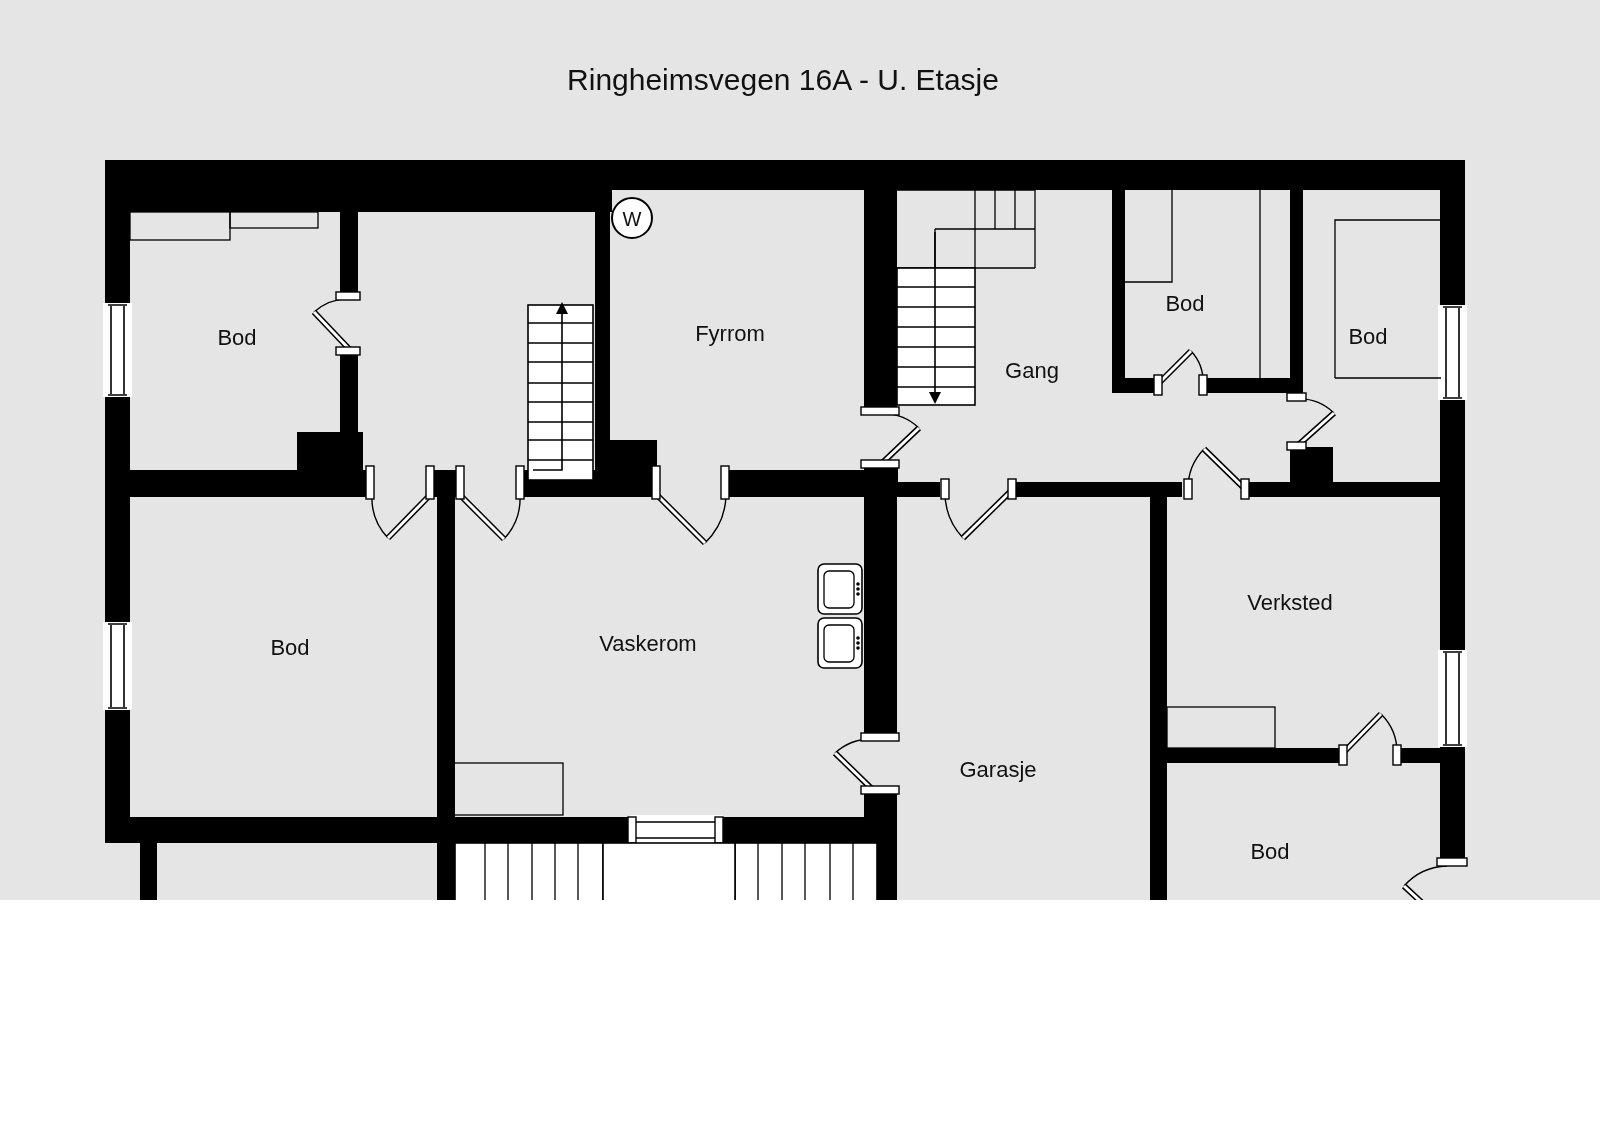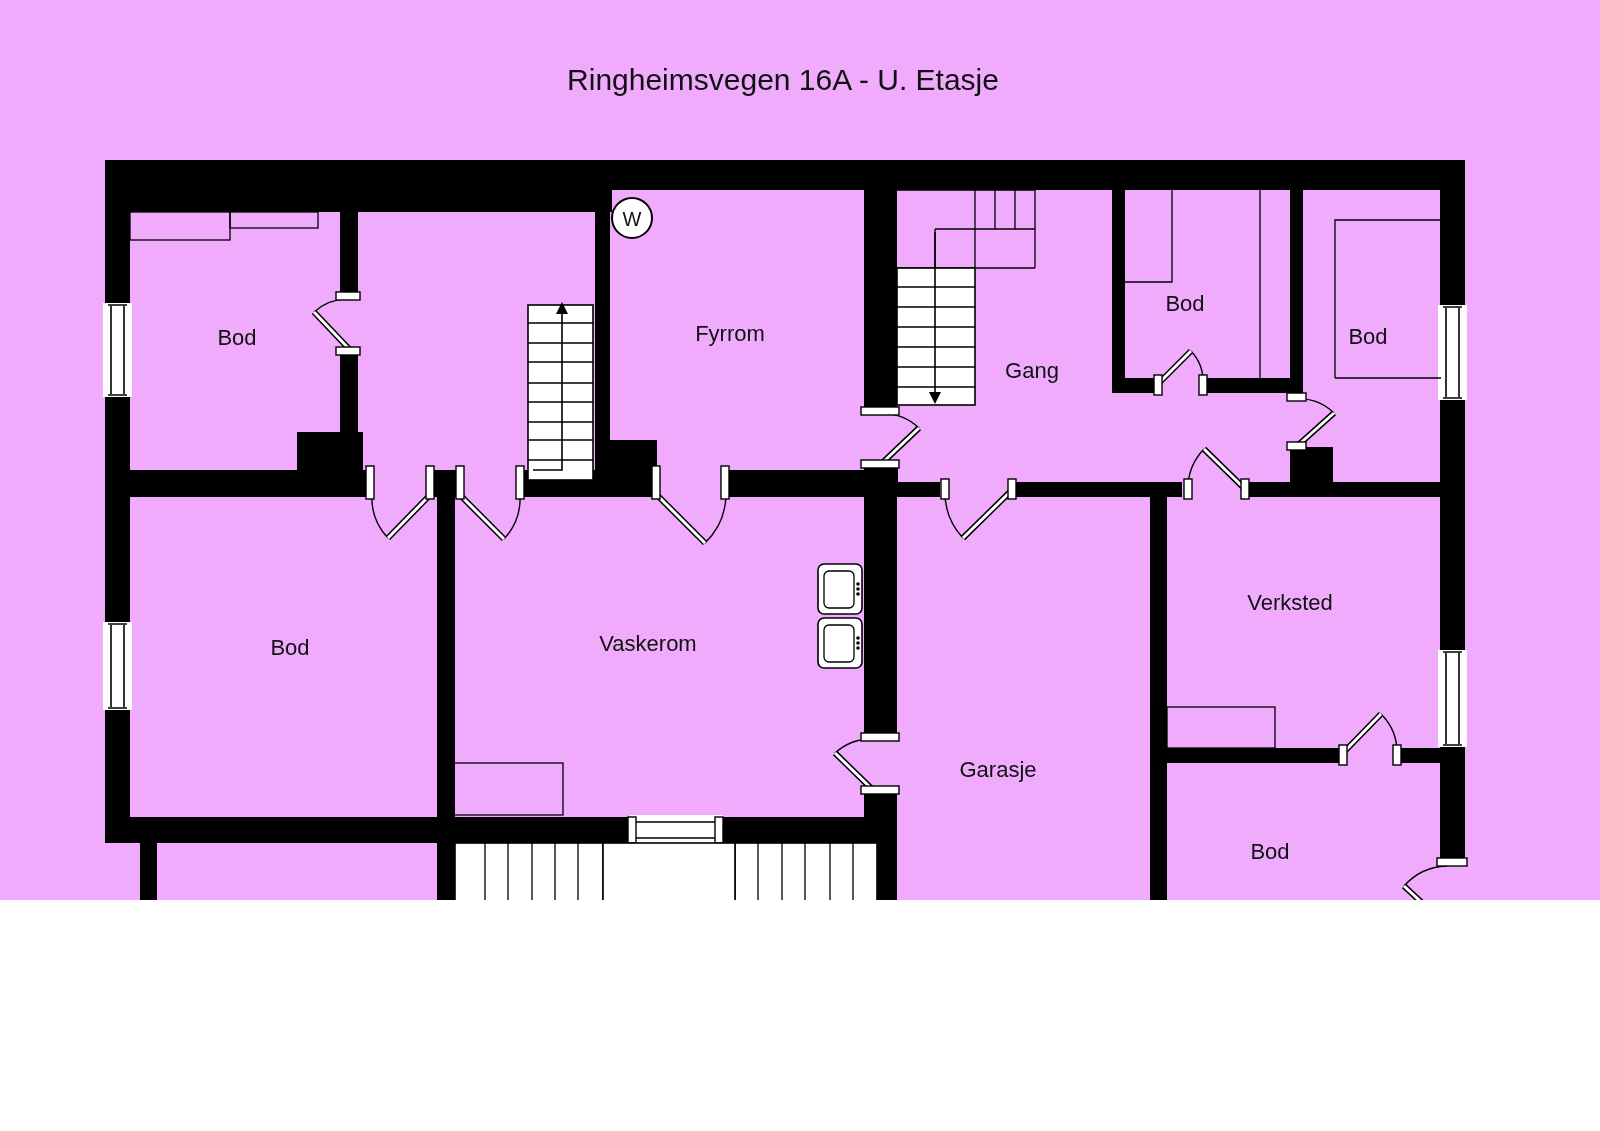--- a/index.html
+++ b/index.html
@@ -1,16 +1,16 @@
 <!DOCTYPE html>
 <html><head>
 <meta charset="utf-8">
 <style>
   html,body{margin:0;padding:0;background:#fff;}
-  #stage{position:relative;width:1600px;height:900px;background:#f0abfc;overflow:hidden;
+  #stage{position:relative;width:1600px;height:900px;background:#e5e5e5;overflow:hidden;
          font-family:"Liberation Sans",sans-serif;}
   svg{position:absolute;left:0;top:0;}
   .wall{fill:#000;stroke:none;}
   .thin{fill:none;stroke:#000;stroke-width:1.3;}
   .sout{fill:#fff;stroke:#000;stroke-width:1.6;}
   .arc{fill:none;stroke:#000;stroke-width:1.4;}
   .leafO{stroke:#000;stroke-width:6;stroke-linecap:butt;}
   .leafI{stroke:#fff;stroke-width:3;stroke-linecap:butt;}
   .cap{fill:#fff;stroke:#000;stroke-width:1.4;}
   .wgap{fill:#fff;stroke:none;}

